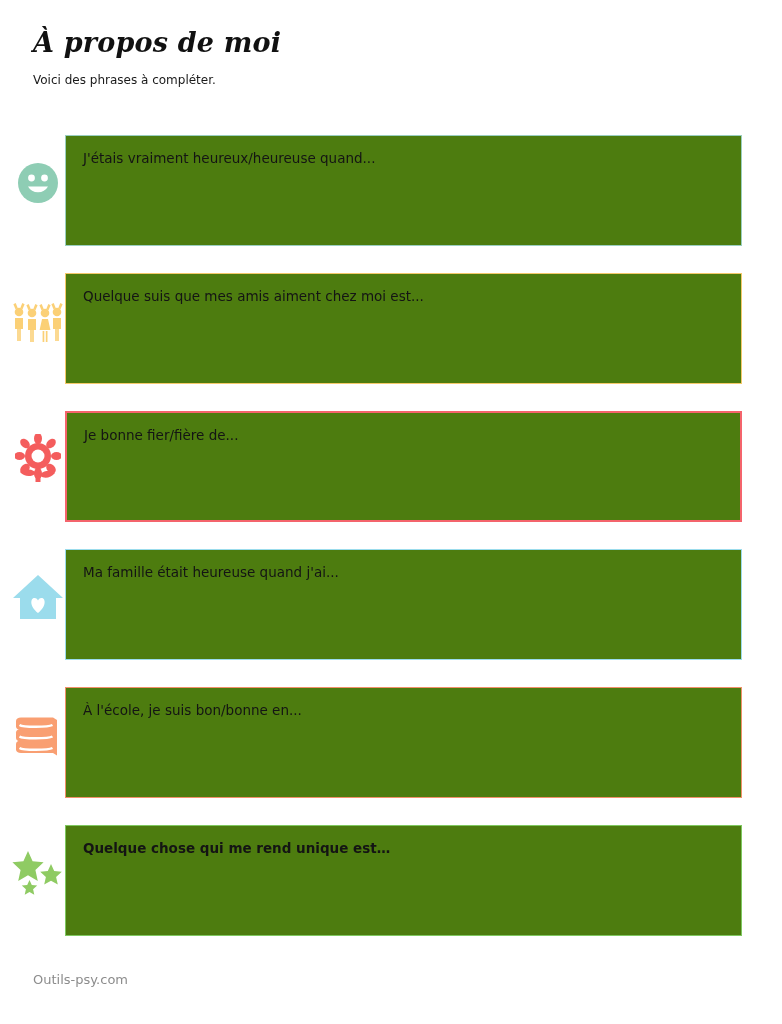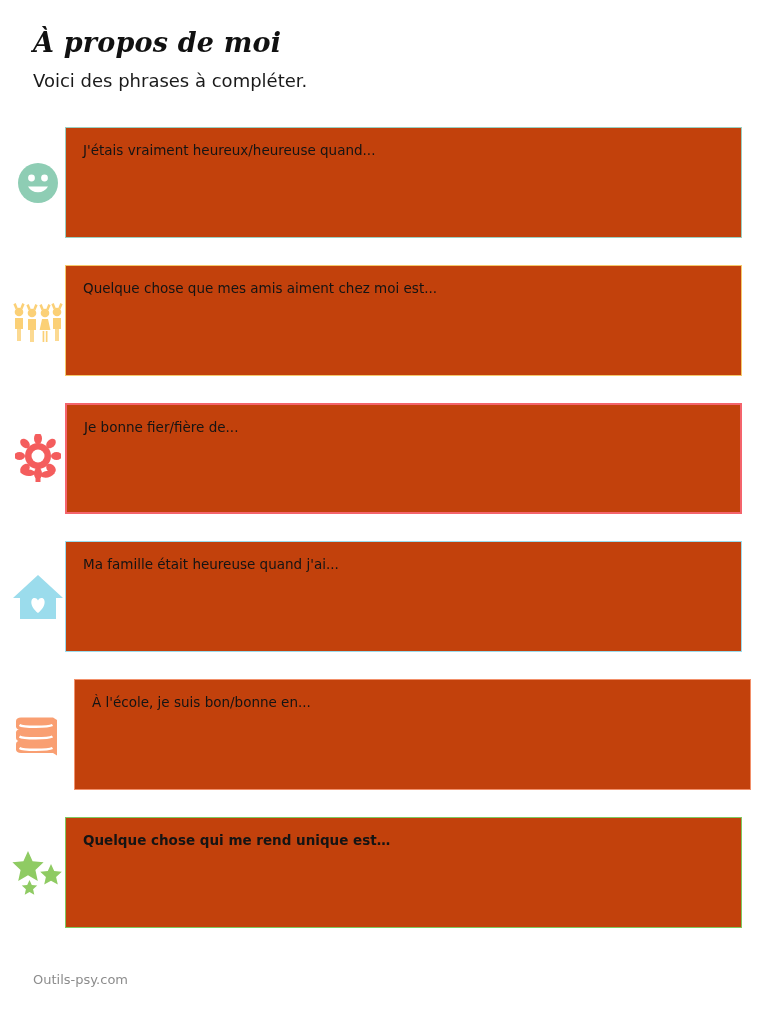--- a/index.html
+++ b/index.html
@@ -36,21 +36,21 @@
     font-weight: 700;
     font-size: 27px;
     line-height: 34px;
     color: #111111;
     letter-spacing: 0.2px;
     margin: 0;
     white-space: nowrap;
   }
   .page-subtitle {
     font-family: "DejaVu Sans", sans-serif;
-    font-size: 18px;
+    font-size: 12px;
     line-height: 19px;
     color: #1a1a1a;
     margin: 11px 0 0 0;
     white-space: nowrap;
   }
 
   
   .rows {
     position: absolute;
     left: 0;
@@ -72,25 +72,25 @@
     height: 111px;
     display: flex;
     align-items: center;
     justify-content: center;
   }
   .row-icon svg { display: block; }
 
   .prompt-box {
     position: absolute;
     left: 65px;
-    top: 0;
+    top: 8px;
     width: 677px;
     height: 111px;
     box-sizing: border-box;
-    background: #c2410c;
+    background: #4d7c0f;
     border: 1.2px solid #cccccc;
   }
   .prompt-box.thick { border-width: 2px; }
 
   .prompt-text {
     font-family: "DejaVu Sans", sans-serif;
     font-size: 13.5px;
     line-height: 19px;
     color: #141414;
     padding: 13px 0 0 17px;
@@ -167,21 +167,21 @@
             <g transform="translate(38,0)">
               <circle cx="7" cy="13" r="4.3"></circle>
               <path d="M1.4 5.2 l2.3 -1.1 2.1 5.2 -2.3 1z"></path>
               <path d="M12.6 5.2 l-2.3 -1.1 -2.1 5.2 2.3 1z"></path>
               <path d="M3 19 h8 v11 h-2.2 v12 h-1.6 v-12 h-0.4 v12 h-1.6 v-12 h-2.2z"></path>
             </g>
           </g>
         </svg>
       </div>
       <div class="prompt-box" style="border-color:#F5C96A;">
-        <p class="prompt-text">Quelque chose que mes amis aiment chez moi est...</p>
+        <p class="prompt-text">Quelque suis que mes amis aiment chez moi est...</p>
       </div>
     </div>
 
     <div class="prompt-row">
       <div class="row-icon">
         <svg width="46" height="50" viewBox="0 0 46 50">
           <g fill="#F45D5D">
 
             <rect x="20.5" y="28" width="5" height="20"></rect>
 
@@ -240,21 +240,21 @@
             <path d="M7 14 C7 12.6 8.2 11.6 10 11.6 L40.6 11.6 L40.6 14.4 L10 14.4 C8.2 14.4 7 13.6 7 14 Z" opacity="0"></path>
           </g>
 
           <g stroke="#ffffff" stroke-width="2.4" fill="none">
             <path d="M7.5 13 C11 15.4 36 15.4 40.5 13"></path>
             <path d="M7.5 24.5 C11 26.9 36 26.9 40.5 24.5"></path>
             <path d="M7.5 36 C11 38.4 36 38.4 40.5 36"></path>
           </g>
         </svg>
       </div>
-      <div class="prompt-box" style="border-color:#F2906A;margin-left:9px;">
+      <div class="prompt-box" style="border-color:#F2906A;">
         <p class="prompt-text">À l'école, je suis bon/bonne en...</p>
       </div>
     </div>
 
     <div class="prompt-row">
       <div class="row-icon">
         <svg width="52" height="50" viewBox="0 0 52 50">
           <g fill="#8FCB63">
 
             <path d="M16 3 L20.6 13.2 L31.6 14.2 L23.4 21.9 L25.8 33 L16 27.3 L6.2 33 L8.6 21.9 L0.4 14.2 L11.4 13.2 Z"></path>

